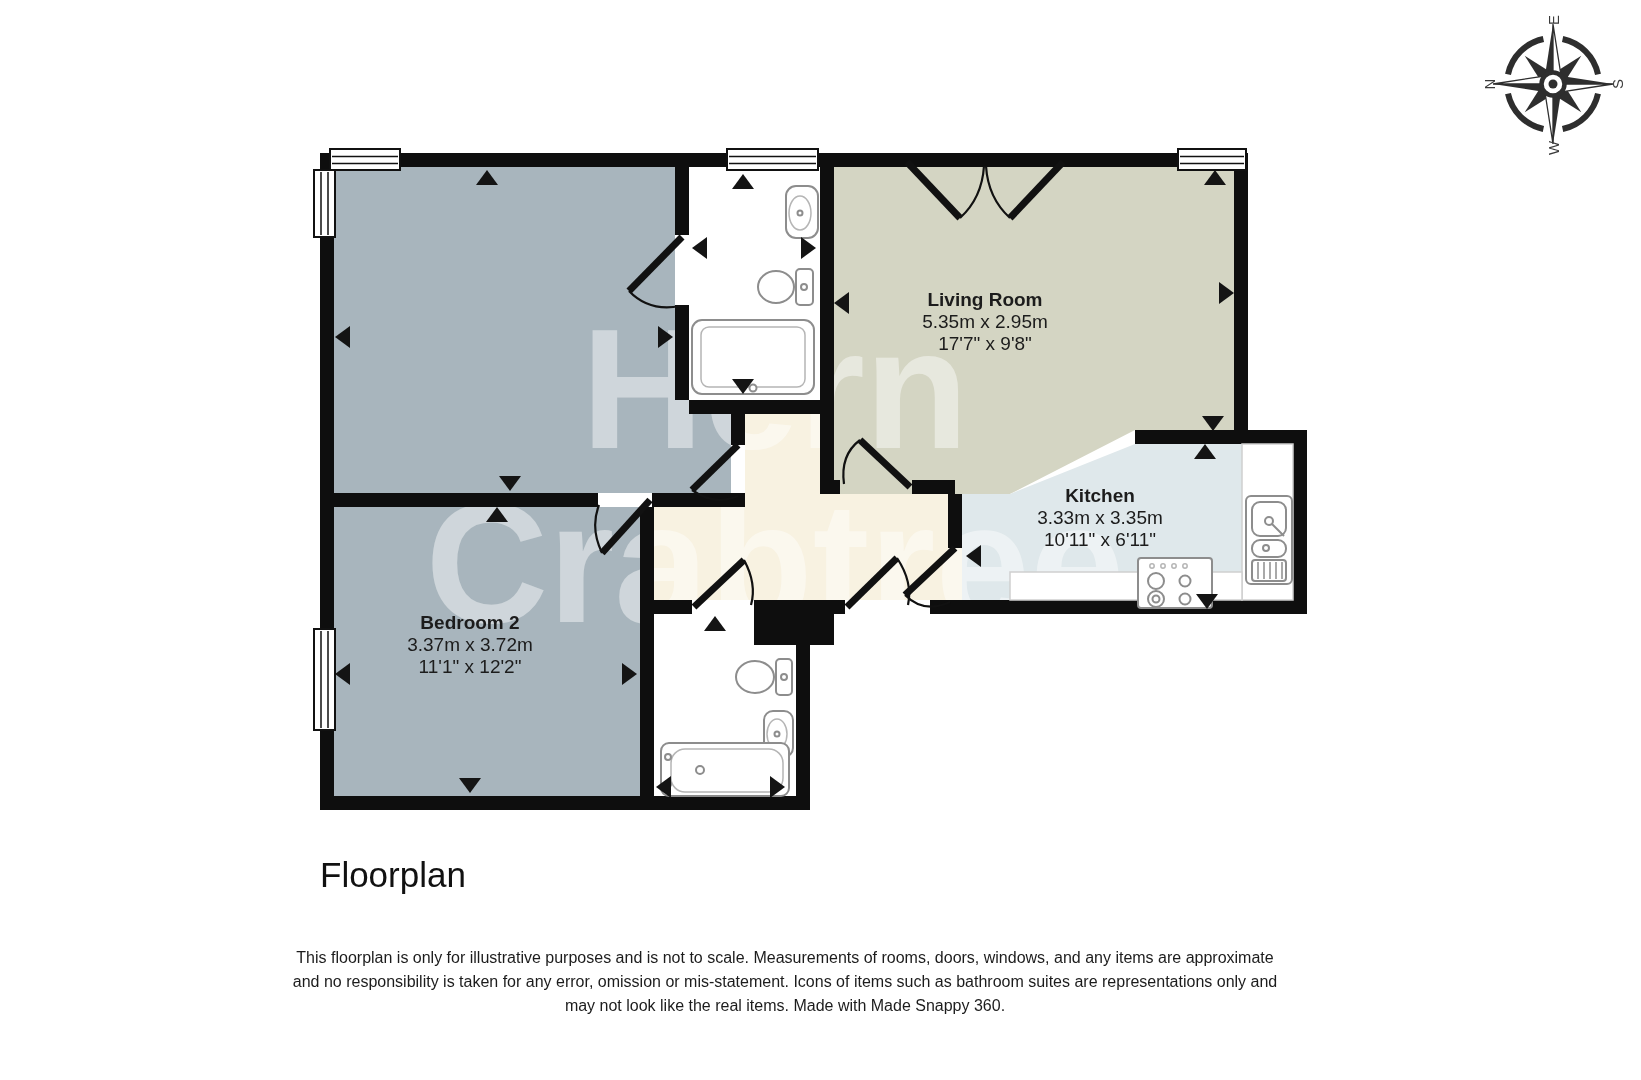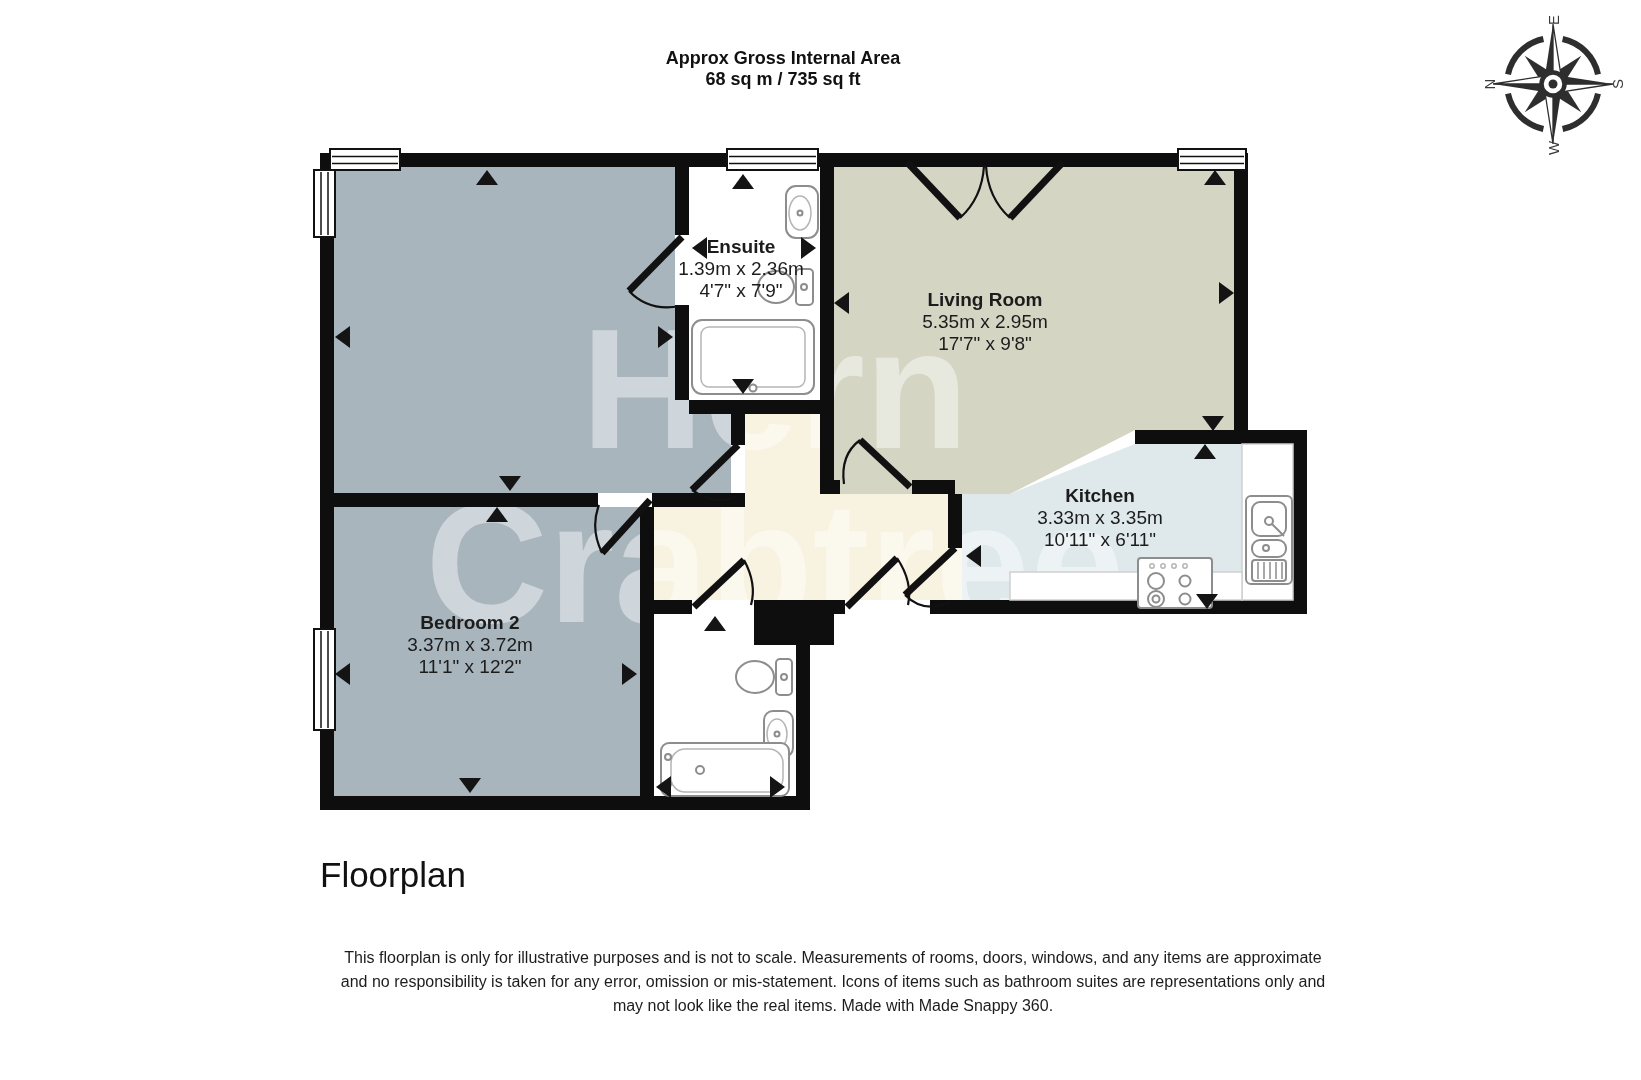--- a/index.html
+++ b/index.html
@@ -6,21 +6,21 @@
   #canvas{position:relative;width:1641px;height:1080px;background:#ffffff;overflow:hidden;
           font-family:"Liberation Sans", sans-serif;}
   #plan-svg{position:absolute;left:0;top:0;}
   .title-block{position:absolute;left:783px;top:48px;transform:translateX(-50%);
     text-align:center;font-size:18px;line-height:21px;font-weight:bold;color:#111;white-space:nowrap;}
   .room-label{position:absolute;transform:translateX(-50%);text-align:center;
     font-size:19px;line-height:22px;color:#1c1c1c;white-space:nowrap;}
   .room-label .rname{font-weight:bold;}
   .caption{position:absolute;left:320px;top:855px;font-size:35px;color:#111;}
   .disclaimer{position:absolute;left:785px;top:946px;transform:translateX(-50%);
-    text-align:center;font-size:16px;line-height:24px;color:#1c1c1c;white-space:nowrap;margin-left:48px;}
+    text-align:center;font-size:16px;line-height:24px;color:#1c1c1c;white-space:nowrap;}
   .wall{fill:#0e0e0e;}
   .leaf{stroke:#111;stroke-width:7;fill:none;}
   .darc{stroke:#111;stroke-width:2.2;fill:none;}
   .fix{stroke:#8d8d8d;stroke-width:2;fill:#ffffff;}
   .fixin{stroke:#b5b5b5;stroke-width:1.5;fill:none;}
   .win{fill:#ffffff;stroke:#111;stroke-width:2;}
   .winline{stroke:#111;stroke-width:1.5;}
   .arrow{fill:#141414;}
   .wm{fill:rgba(255,255,255,0.45);font-weight:bold;font-size:170px;}
   .compass-letter{font-size:15px;fill:#3a3a3a;}
@@ -264,31 +264,22 @@
         </g>
       <circle r="11.5" fill="#fff" stroke="#2e2e2e" stroke-width="4.5"></circle>
       <circle r="4.5" fill="#2e2e2e"></circle>
       <text class="compass-letter" transform="translate(-64,0) rotate(-90)" text-anchor="middle" dominant-baseline="central">N</text>
       <text class="compass-letter" transform="translate(0,-64) rotate(-90)" text-anchor="middle" dominant-baseline="central">E</text>
       <text class="compass-letter" transform="translate(64,0) rotate(-90)" text-anchor="middle" dominant-baseline="central">S</text>
       <text class="compass-letter" transform="translate(0,64) rotate(-90)" text-anchor="middle" dominant-baseline="central">W</text>
     </g>
   </svg>
 
-  <div class="title-block">
-    <div>Approx Gross Internal Area</div>
-    <div>68 sq m / 735 sq ft</div>
-  </div>
-
-
-  <div class="room-label" style="left:741px;top:236px">
-    <div class="rname">Ensuite</div>
-    <div class="rdim">1.39m x 2.36m</div>
-    <div class="rdim">4'7" x 7'9"</div>
-  </div>
+
+
 
   <div class="room-label" style="left:985px;top:289px">
     <div class="rname">Living Room</div>
     <div class="rdim">5.35m x 2.95m</div>
     <div class="rdim">17'7" x 9'8"</div>
   </div>
 
   <div class="room-label" style="left:1100px;top:485px">
     <div class="rname">Kitchen</div>
     <div class="rdim">3.33m x 3.35m</div>

